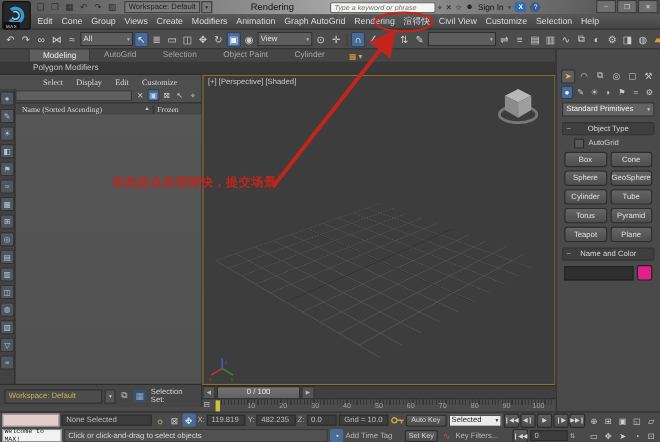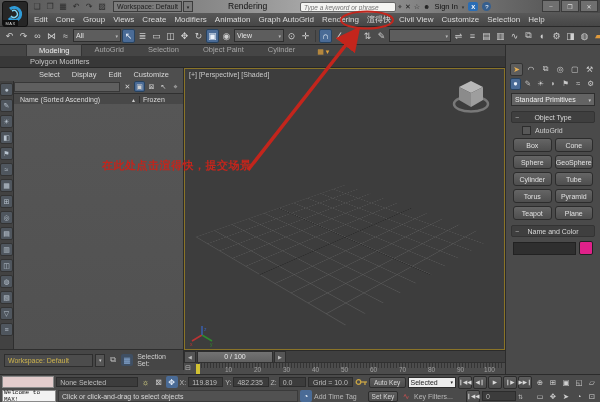--- a/index.html
+++ b/index.html
@@ -301,21 +301,21 @@
   <span class="rtab" data-active="true">Modeling</span>
       <span class="rtab">AutoGrid</span>
       <span class="rtab">Selection</span>
       <span class="rtab">Object Paint</span>
       <span class="rtab">Cylinder</span>
     </span>
   <span id="ribbon-more">▦ ▾</span>
 </div>
 <div id="polystrip" class="abs">Polygon Modifiers</div>
 
-<div id="explorer" class="abs" style="position:absolute;">
+<div id="explorer" class="abs" style="position:absolute;font-family:Liberation Serif, serif;">
   <div id="exp-menu">
 
   <span>Select</span>
       <span>Display</span>
       <span>Edit</span>
       <span>Customize</span>
     </div>
   <div id="exp-search-row">
     <span id="exp-search"></span>
     <span style="display:flex;gap:1px;">

